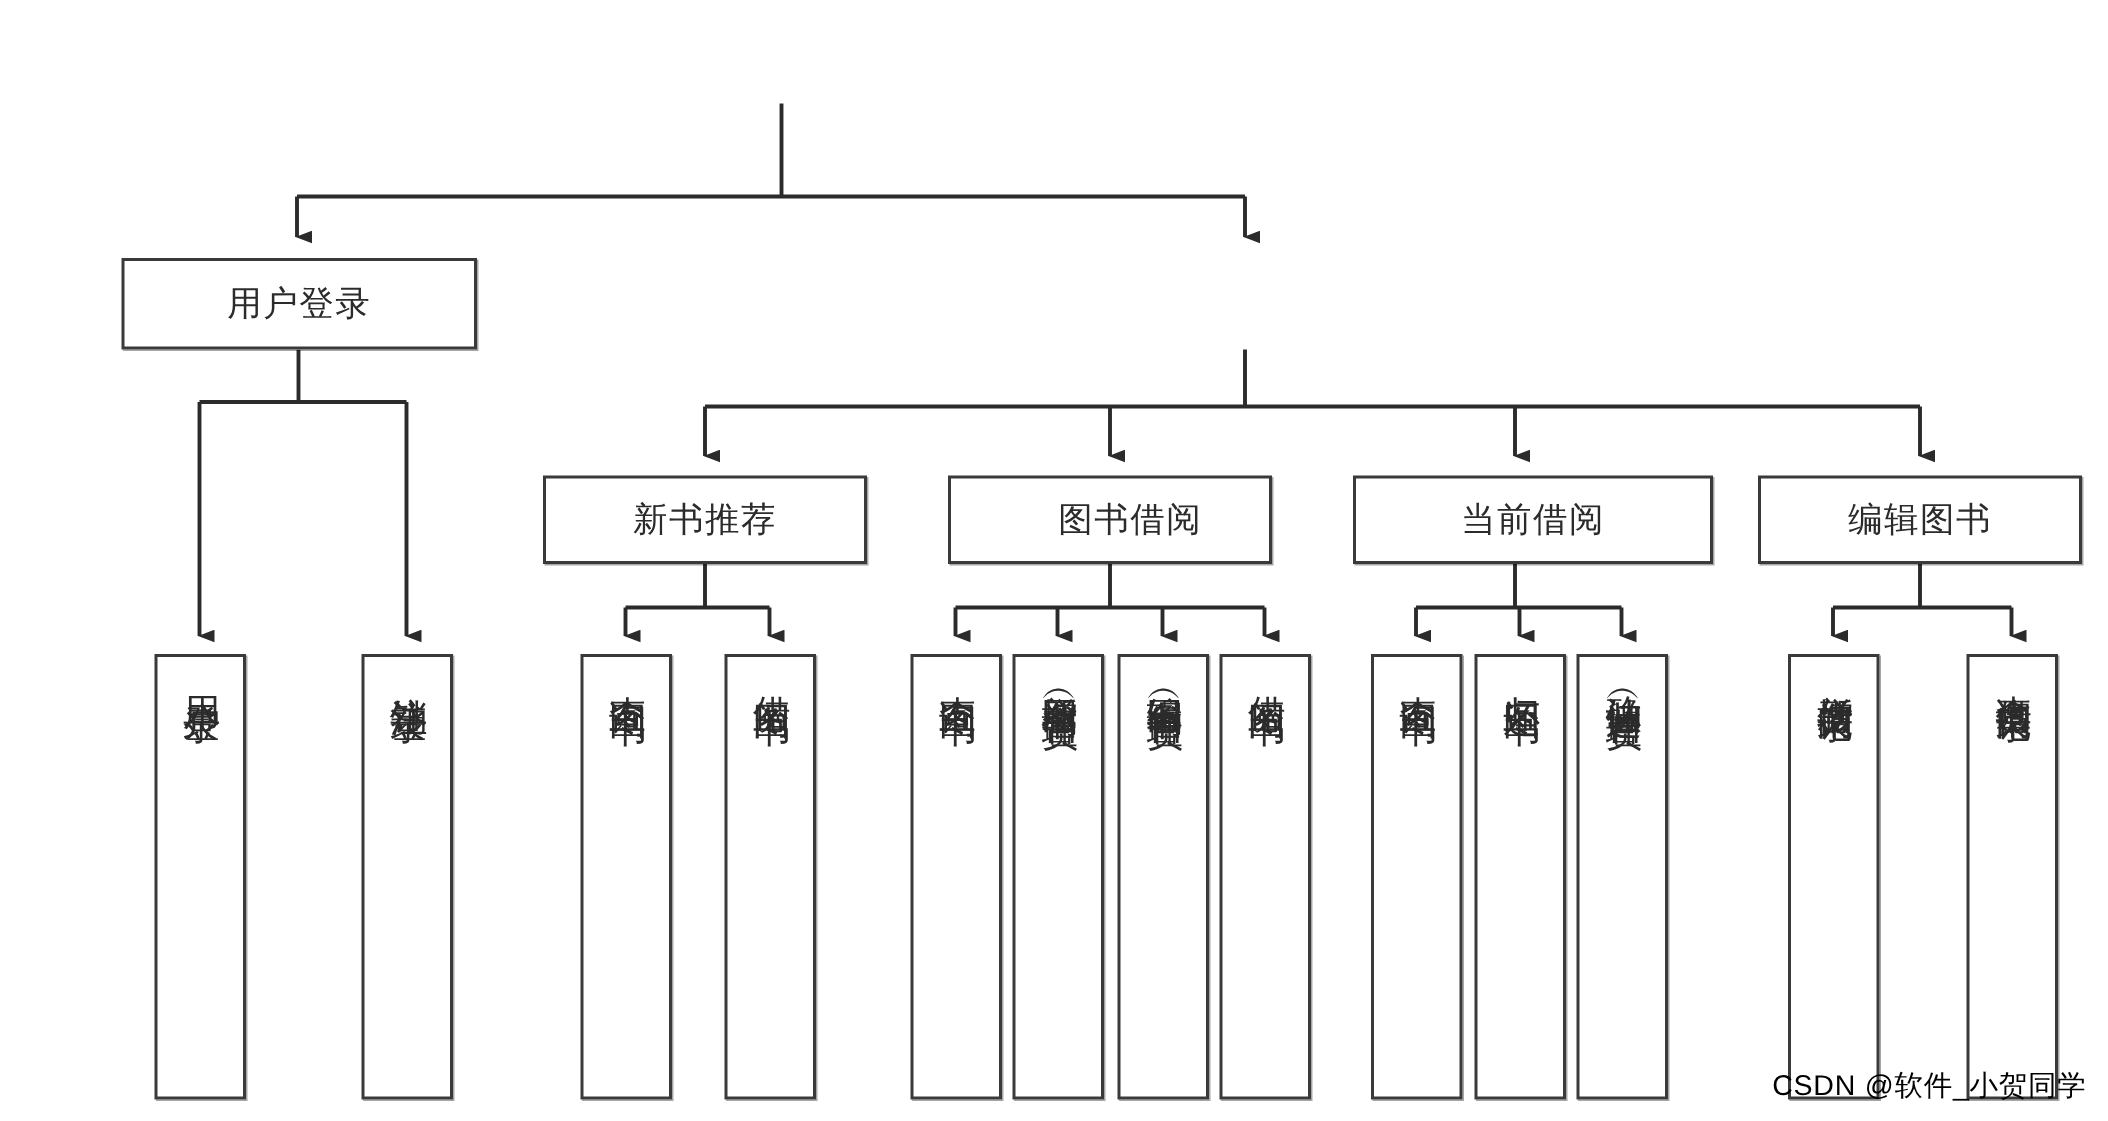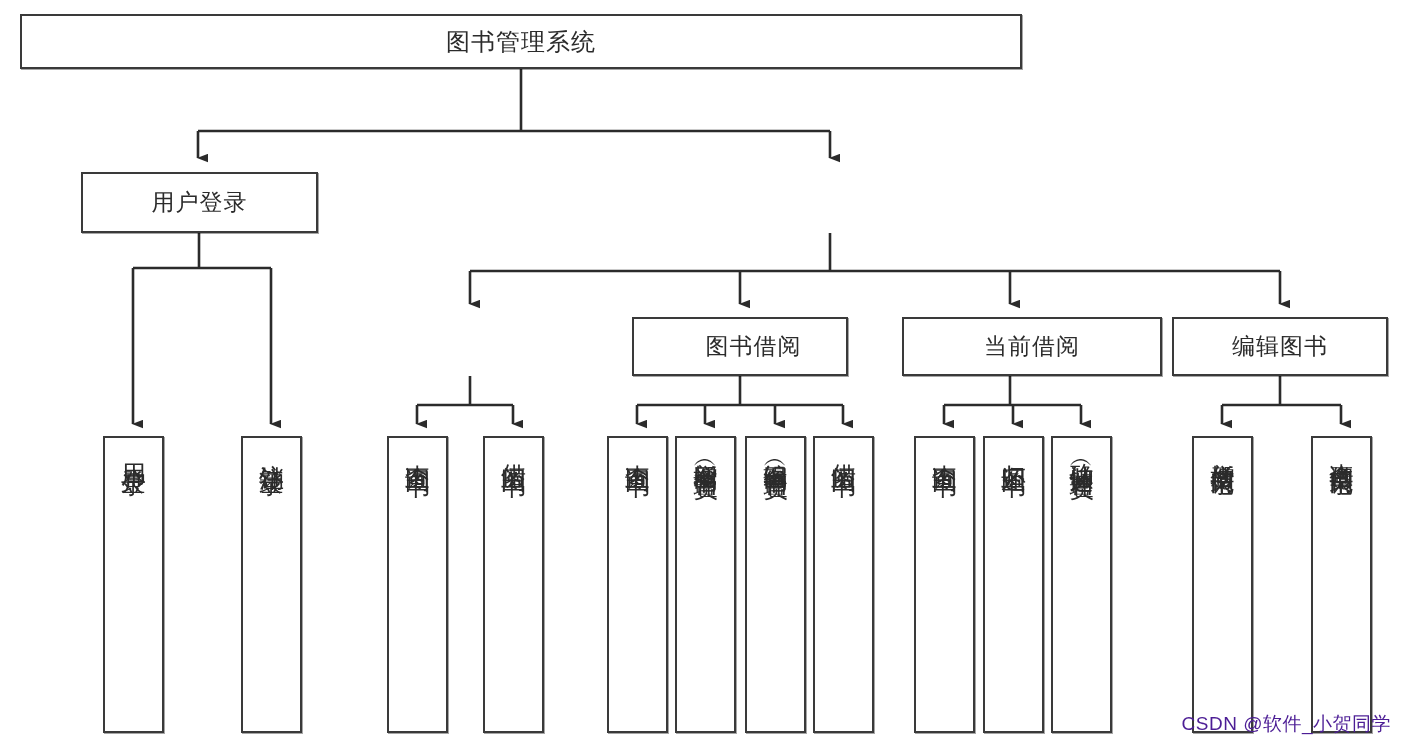--- a/index.html
+++ b/index.html
@@ -65,21 +65,21 @@
   }
   .node.vert.tall .label {
     font-size: 24px;
     letter-spacing: 2px;
   }
   #watermark {
     position: absolute;
     right: 14px;
     bottom: 10px;
     font-size: 19px;
-    color: #4c1d95;
+    color: #000000;
     letter-spacing: 0.5px;
     z-index: 5;
     white-space: nowrap;
   }
 </style>
 </head>
 <body>
 
 <div id="diagram">
 
@@ -126,32 +126,32 @@
       <path d="M1013,405 L1013,424" marker-end="url(#arrow)"></path>
       <path d="M1081,405 L1081,424" marker-end="url(#arrow)"></path>
 
       <path d="M1280,376 L1280,405"></path>
       <path d="M1222,405 L1341,405"></path>
       <path d="M1222,405 L1222,424" marker-end="url(#arrow)"></path>
       <path d="M1341,405 L1341,424" marker-end="url(#arrow)"></path>
     </g>
   </svg>
 
-  <div class="node root horiz" style="left:20px; top:14px; width:1002px; height:55px;">
-    <span class="label">图书管理系统</span>
-  </div>
 
   <div class="node horiz" style="left:81px; top:172px; width:237px; height:61px;">
     <span class="label">用户登录</span>
   </div>
 
+  <div class="node horiz" style="left:362px; top:317px; width:216px; height:59px;">
+    <span class="label">新书推荐</span>
+  </div>
   <div class="node horiz" style="left:632px; top:317px; width:216px; height:59px;padding-left:27px;">
     <span class="label">图书借阅</span>
   </div>
-  <div class="node horiz" style="left:902px; top:317px; width:260px; height:59px;">
+  <div class="node horiz" style="left:902px; top:317px; width:240px; height:59px;">
     <span class="label">当前借阅</span>
   </div>
   <div class="node horiz" style="left:1172px; top:317px; width:216px; height:59px;">
     <span class="label">编辑图书</span>
   </div>
 
   <div class="node vert" style="left:103px; top:436px; width:61px; height:297px;">
     <span class="label">用户登录</span>
   </div>
   <div class="node vert" style="left:241px; top:436px; width:61px; height:297px;">

